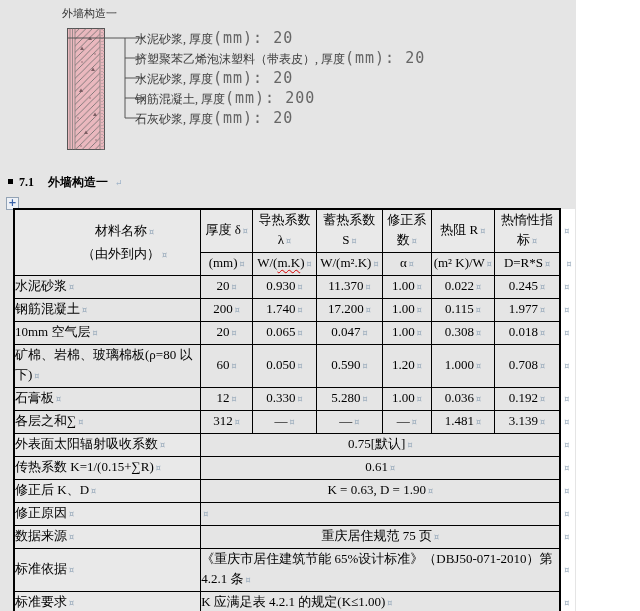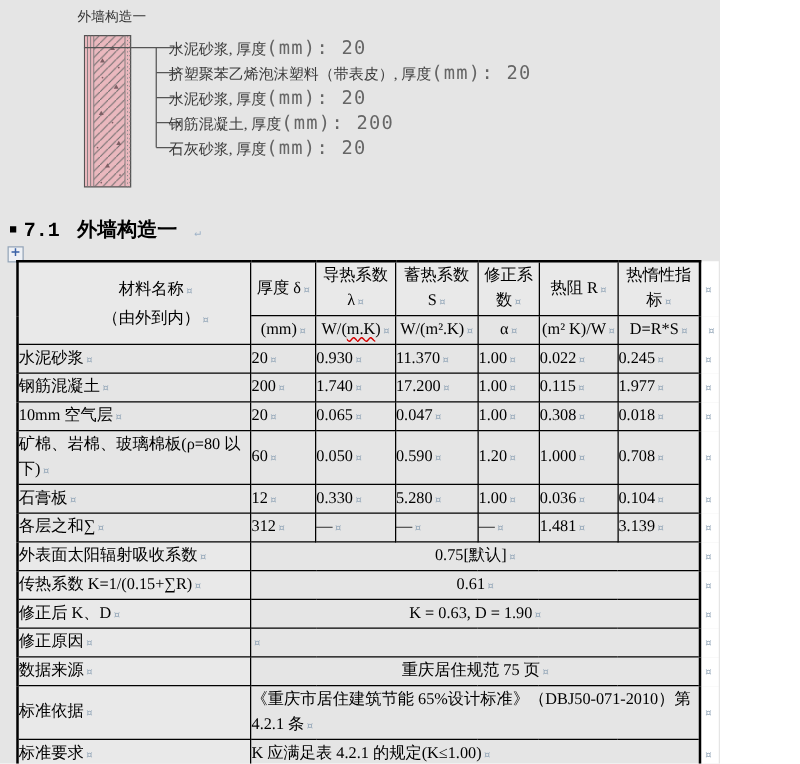--- a/index.html
+++ b/index.html
@@ -8,21 +8,21 @@
 
   
   .diag-title{position:absolute;left:62px;top:6px;font-size:11px;color:#333;white-space:nowrap;}
   .diagram-svg{position:absolute;left:67px;top:28px;}
   .diag-label{position:absolute;left:135px;height:20px;line-height:20px;white-space:nowrap;
               color:#3c3c3c;font-size:12px;}
   .diag-label .lbl-num{font-family:"DejaVu Sans Mono",monospace;font-size:15px;color:#666;
               letter-spacing:1px;}
 
   
-  .heading{position:absolute;left:8px;top:174px;font-size:16px;font-weight:bold;white-space:nowrap;font-family:Liberation Mono, monospace;}
+  .heading{position:absolute;left:8px;top:174px;font-size:12px;font-weight:bold;white-space:nowrap;}
   .bullet{display:inline-block;width:5px;height:5px;background:#000;margin:0 6px 3px 0;vertical-align:middle;}
   .h-num{margin-right:14px;}
   .heading::after{content:"\21b5";font-size:9px;color:#9fb3c8;font-weight:normal;margin-left:4px;}
 
   
   .tbl-handle{position:absolute;left:6px;top:197px;width:11px;height:11px;border:1px solid #93a3b5;
         background:#eef1f6;color:#3a62a8;font:bold 10px/10px "DejaVu Sans",sans-serif;text-align:center;cursor:move;}
   .resize-handle{position:absolute;left:619px;top:601px;width:5px;height:5px;border:1px solid #999;background:#fdfdfd;}
 
   
@@ -33,21 +33,21 @@
   .ot{border-top:2px solid #000 !important;}
   .ol{border-left:2px solid #000 !important;}
   .or{border-right:2px solid #000 !important;}
   .ob{border-bottom:2px solid #000 !important;}
   .hdr{background:#e9e9e9;text-align:center;}
   .hr1 td{height:41px;}
   .hr2 td{height:20px;text-align:center;}
   .namehdr div{line-height:21px;margin-left:34px;}
   .lc{padding-left:6px;text-align:left;}
   .gray{background:#e9e9e9;}
-  .vc{padding-left:8px;text-align:left;}
+  .vc{padding-left:8px;text-align:center;}
   .iv{padding-left:6px;text-align:left;}
   .iv.center{text-align:center;padding-left:0;}
   .m::after{content:"\00a4";font-size:8px;color:#93a6b8;margin-left:2px;font-family:"DejaVu Sans",sans-serif;}
   td.rowmark::after{content:"\00a4";font-size:8px;color:#93a6b8;margin-left:3px;font-family:"DejaVu Sans",sans-serif;}
   .sp-err{text-decoration:underline wavy #d40000 1px;text-underline-offset:2px;font-family:Liberation Serif, serif;}
 </style>
 </head>
 <body>
 
 <div class="page">
@@ -184,21 +184,21 @@
           <td class="vc or"><span class="m">0.708</span></td>
           <td class="rowmark"></td>
         </tr>
         <tr>
           <td class="lc ol"><span class="m">石膏板</span></td>
           <td class="vc"><span class="m">12</span></td>
           <td class="vc"><span class="m">0.330</span></td>
           <td class="vc"><span class="m">5.280</span></td>
           <td class="vc"><span class="m">1.00</span></td>
           <td class="vc"><span class="m">0.036</span></td>
-          <td class="vc or"><span class="m">0.104</span></td>
+          <td class="vc or"><span class="m">0.192</span></td>
           <td class="rowmark"></td>
         </tr>
         <tr>
           <td class="lc ol"><span class="m">各层之和∑</span></td>
           <td class="vc"><span class="m">312</span></td>
           <td class="vc"><span class="m">—</span></td>
           <td class="vc"><span class="m">—</span></td>
           <td class="vc"><span class="m">—</span></td>
           <td class="vc"><span class="m">1.481</span></td>
           <td class="vc or"><span class="m">3.139</span></td>

